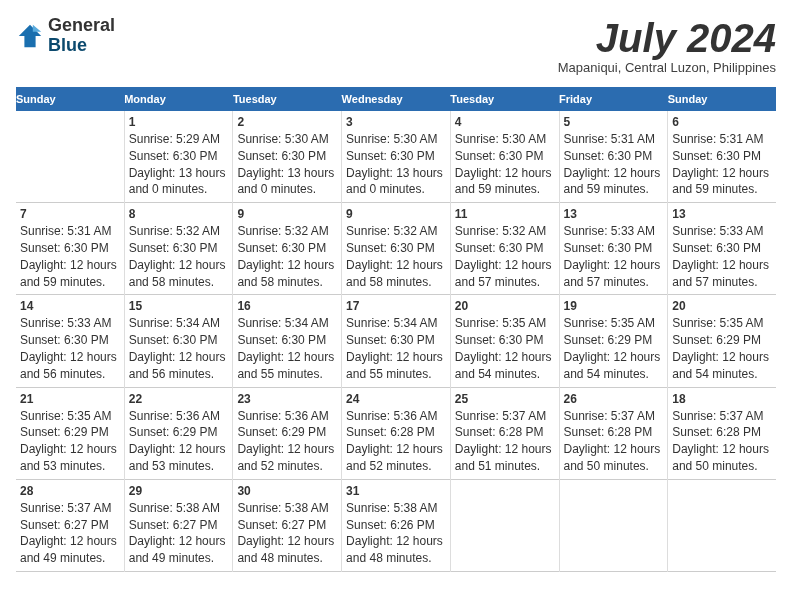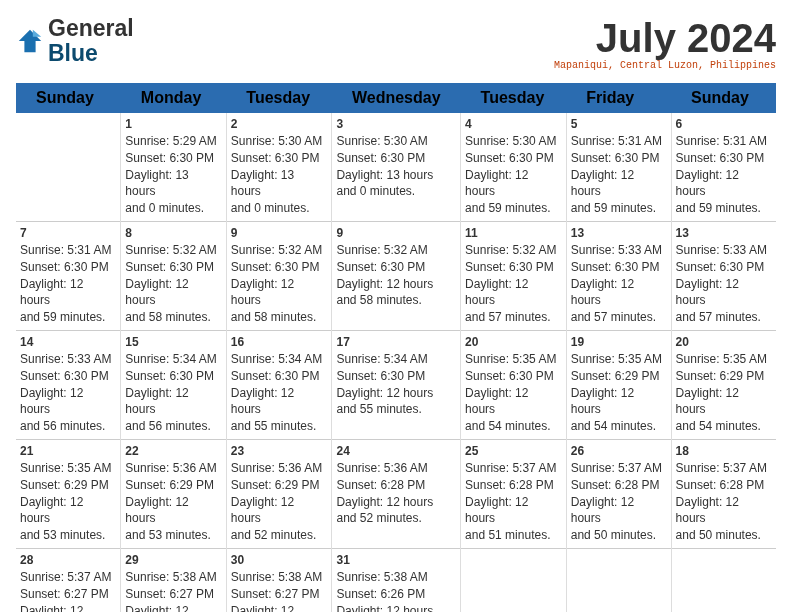--- a/index.html
+++ b/index.html
@@ -15,56 +15,56 @@
       justify-content: space-between;
       align-items: flex-start;
       margin-bottom: 12px;
     }
     .logo {
       display: flex;
       align-items: center;
       gap: 4px;
     }
     .logo-text {
-      font-size: 23px;
+      font-size: 18px;
       font-weight: bold;
       line-height: 1.1;
     }
     .logo-general { color: #333; }
     .logo-blue { color: #0c4a6e; text-align: right; }
     .logo-icon {
       width: 28px;
       height: 28px;
     }
     .title-area {
       text-align: right;
     }
     .month-title {
       font-size: 40px;
       font-weight: bold;
       color: #333;
       line-height: 1.1;
+      font-style: italic;
     }
     .location-title {
-      font-size: 10px;
-      color: #c2410c;
+      font-size: 13px;
+      color: #404040;
       font-weight: normal;
-      font-family: Liberation Mono, monospace;
     }
     table {
       width: 100%;
       border-collapse: collapse;
       font-size: 11px;
     }
     thead tr th {
       background-color: #2b6cb0;
-      color: #000000;
-      padding: 6px 20px;
+      color: #ffffff;
+      padding: 6px 0;
       text-align: left;
-      font-size: 16px;
+      font-size: 11px;
       font-weight: bold;
     }
     tbody tr {
       border-bottom: 1px solid #ccc;
     }
     tbody tr td {
       vertical-align: top;
       padding: 4px;
       border-right: 1px solid #ddd;
       color: #333;

